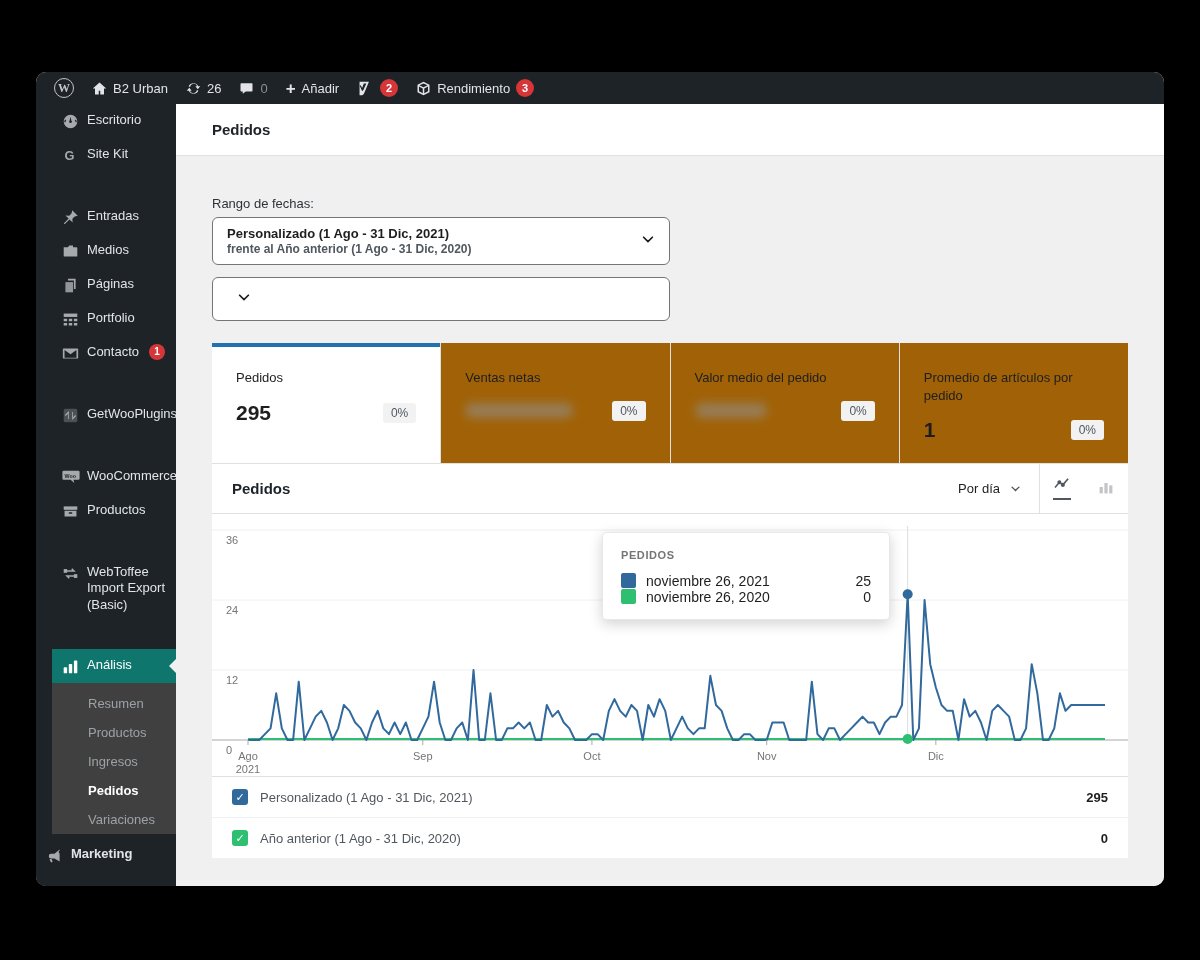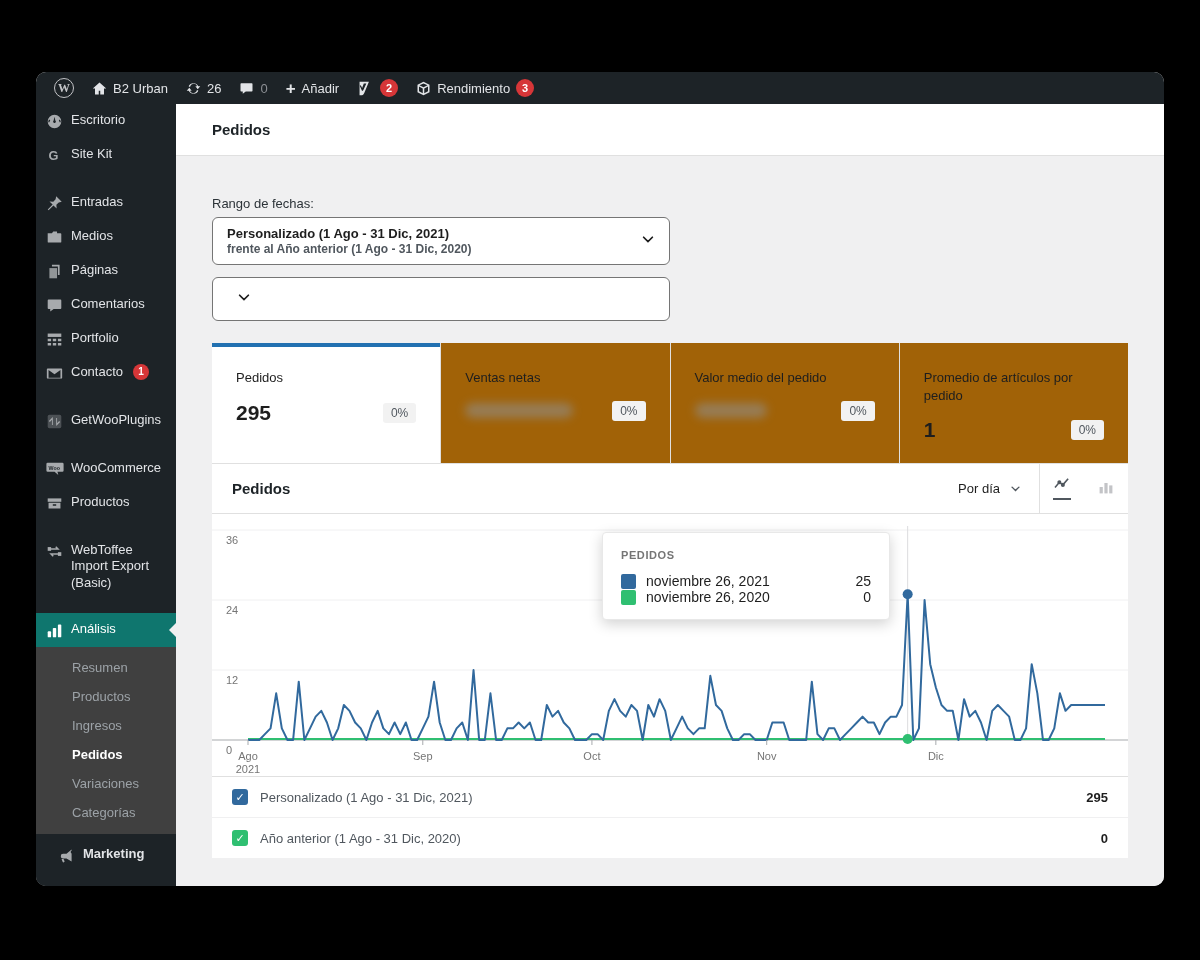--- a/index.html
+++ b/index.html
@@ -22,37 +22,37 @@
              font-family:"Liberation Serif","DejaVu Serif",serif; }
   .ab-count-muted { color:#8c8f94; }
   .ab-badge { background:#d63638; color:#fff; font-size:11px; font-weight:bold;
               min-width:18px; height:18px; border-radius:9px; display:inline-flex;
               align-items:center; justify-content:center; padding:0 5px; }
 
   
   .main { flex:1; display:flex; min-height:0; }
   .sidebar { width:140px; background:#1d2327; color:#e2e4e7; font-size:13px;
              display:flex; flex-direction:column; flex:0 0 140px; }
-  .sb-scroll { flex:1; overflow:hidden; }
+  .sb-scroll { flex:1; overflow:hidden;padding-left:16px; }
   .sb-item { display:flex; align-items:flex-start; gap:8px; padding:8px 8px 8px 10px;
              cursor:pointer; line-height:1.25; position:relative; }
   .sb-item .sb-ico { width:17px; height:17px; flex:0 0 17px; color:#a7aaad; margin-top:1px; }
-  .sb-item.sep { margin-top:14px; }
+  .sb-item.sep { margin-top:28px; }
   .sb-item.active { background:#0f766e; color:#fff; }
   .sb-item.active .sb-ico { color:#fff; }
   .sb-arrow { position:absolute; right:0; top:50%; margin-top:-7px; width:0; height:0;
               border-top:7px solid transparent; border-bottom:7px solid transparent;
               border-right:7px solid #f0f0f1; }
   .sb-badge { background:#d63638; color:#fff; font-size:10px; font-weight:bold;
               min-width:16px; height:16px; border-radius:8px; display:inline-flex;
               align-items:center; justify-content:center; padding:0 4px; margin-left:2px; }
   .submenu { background:#404040; padding:6px 0 10px; }
   .submenu-item { padding:7px 8px 7px 36px; color:#9ca2a7; cursor:pointer; }
   .submenu-item.current { color:#fff; font-weight:bold; }
-  .sb-bottom { background:#1d2327; padding:4px 12px 14px; }
+  .sb-bottom { background:#1d2327; padding:4px 0 14px; }
 
   
   .content { flex:1; background:#f0f0f1; overflow:hidden; display:flex; flex-direction:column; }
   .page-header { background:#fff; height:52px; border-bottom:1px solid #e0e0e0;
                  display:flex; align-items:center; padding:0 24px 0 36px; flex:0 0 52px; }
   .page-title { font-size:15px; font-weight:bold; color:#1d2327; }
   .ph-actions { margin-left:auto; display:flex; gap:26px; }
   .ph-btn { display:flex; flex-direction:column; align-items:center; gap:3px;
             font-size:12px; color:#50575e; cursor:pointer; position:relative; }
   .ph-btn .dot { position:absolute; top:-2px; right:14px; width:6px; height:6px;
@@ -98,21 +98,21 @@
   .ct-btn.active { color:#50575e; }
   .ct-btn.active .ct-underline { border-bottom:2px solid #50575e; padding-bottom:3px; }
   .plot-wrap { position:relative; }
   .plot-wrap svg { display:block; }
 
   .tooltip { position:absolute; left:390px; top:18px; width:288px; background:#fff;
              border:1px solid #e8e8e8; border-radius:4px; padding:16px 18px 14px;
              box-shadow:0 4px 14px rgba(0,0,0,.18); z-index:5; }
   .tt-head { font-size:11px; font-weight:bold; letter-spacing:.6px; color:#757575;
              margin-bottom:12px; }
-  .tt-row { display:flex; align-items:flex-end; gap:10px; margin-top:0; }
+  .tt-row { display:flex; align-items:flex-start; gap:10px; margin-top:0; }
   .tt-swatch { width:15px; height:15px; border-radius:2px; flex:0 0 15px; }
   .tt-label { font-size:14px; color:#1e1e1e; flex:1; }
   .tt-value { font-size:14px; font-weight:normal; color:#1e1e1e; }
 
   
   .legend-panel { background:#fff; margin-bottom:16px; }
   .legend-row { display:flex; align-items:center; padding:12px 20px; border-bottom:1px solid #f0f0f1;
                 cursor:pointer; }
   .legend-row:last-child { border-bottom:none; }
   .lg-check { width:16px; height:16px; border-radius:3px; display:flex; align-items:center;
@@ -205,26 +205,20 @@
                   <path d="M2 5h5l1.5-2H13v2h4a1 1 0 0 1 1 1v9a1 1 0 0 1-1 1H3a1 1 0 0 1-1-1V5zm8 3.2 4 2.8-4 2.8V8.2z"></path>
                 </svg></span>
               <span>Medios</span>
             </div>
             <div class="sb-item">
               <span class="sb-ico"><svg width="17" height="17" viewBox="0 0 20 20" fill="currentColor">
                   <path d="M4 6h9v12H4z" opacity=".85"></path>
                   <path d="M7 2h9v12h-2V4H7V2z"></path>
                 </svg></span>
               <span>Páginas</span>
-            </div>
-            <div class="sb-item">
-              <span class="sb-ico"><svg width="17" height="17" viewBox="0 0 20 20" fill="currentColor">
-                  <path d="M3 3h14a1 1 0 0 1 1 1v9a1 1 0 0 1-1 1h-8l-4 3v-3H3a1 1 0 0 1-1-1V4a1 1 0 0 1 1-1z"></path>
-                </svg></span>
-              <span>Comentarios</span>
             </div>
             <div class="sb-item">
               <span class="sb-ico"><svg width="17" height="17" viewBox="0 0 20 20" fill="currentColor">
                   <path d="M2 3h16v4H2z"></path>
                   <path d="M2 9h4v3H2zm6 0h4v3H8zm6 0h4v3h-4zM2 14h4v3H2zm6 0h4v3H8zm6 0h4v3h-4z"></path>
                 </svg></span>
               <span>Portfolio</span>
             </div>
             <div class="sb-item">
               <span class="sb-ico"><svg width="17" height="17" viewBox="0 0 20 20" fill="currentColor">

